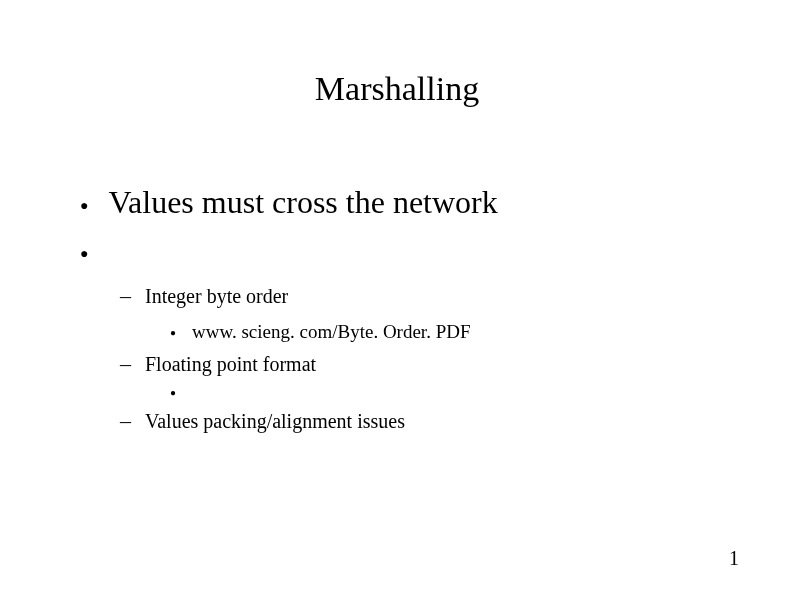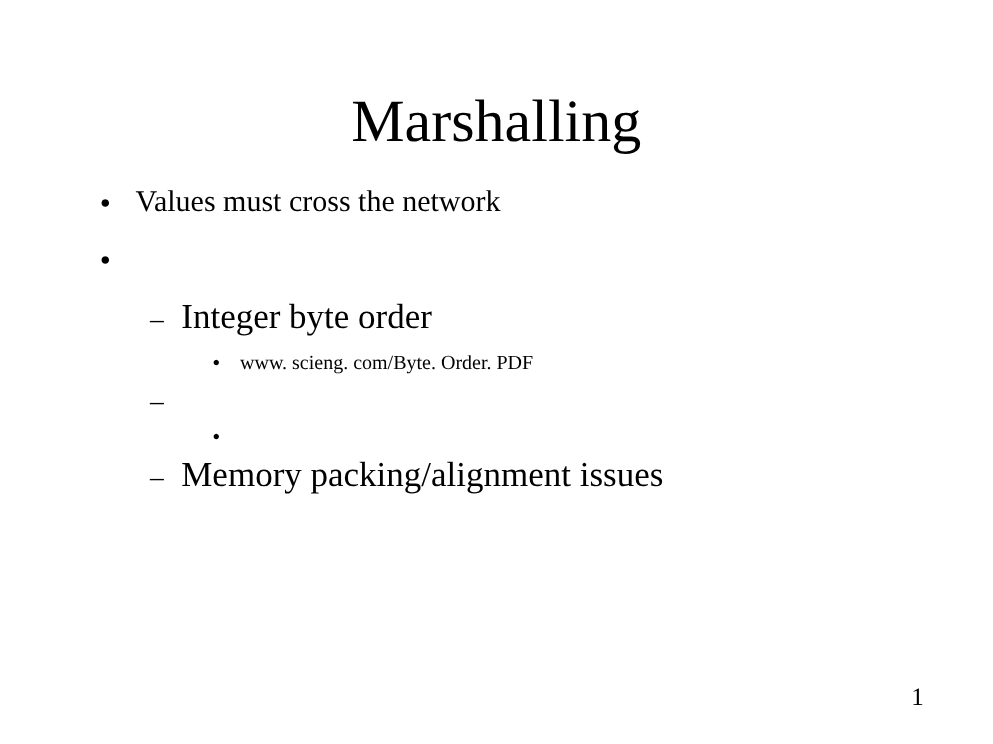--- a/index.html
+++ b/index.html
@@ -10,80 +10,81 @@
     body {
       width: 794px;
       height: 595px;
       background: white;
       font-family: "Times New Roman", Times, serif;
       color: black;
       position: relative;
       padding: 50px 60px 40px 60px;
     }
     .slide-title {
-      font-size: 48px;
+      font-size: 34px;
       text-align: center;
       font-weight: normal;
-      margin-bottom: 24px;
+      margin-bottom: 40px;
       margin-top: 20px;
     }
     .bullet-list {
       list-style: none;
       padding-left: 20px;
     }
     .bullet-item {
       display: flex;
       align-items: baseline;
       margin-bottom: 28px;
     }
     .bullet-item .bullet {
       font-size: 14px;
       margin-right: 20px;
       position: relative;
       top: -3px;
     }
     .bullet-item .text {
-      font-size: 24px;
+      font-size: 32px;
+      margin-top: 36px;
     }
     .sub-list {
       list-style: none;
       padding-left: 60px;
       margin-top: -10px;
     }
     .sub-item {
       display: flex;
       align-items: baseline;
       margin-bottom: 18px;
     }
     .sub-item .dash {
       font-size: 22px;
       margin-right: 14px;
     }
     .sub-item .text {
-      font-size: 28px;
+      font-size: 20px;
     }
     .subsub-list {
       list-style: none;
       padding-left: 110px;
       margin-top: -6px;
       margin-bottom: 18px;
     }
     .subsub-item {
       display: flex;
       align-items: baseline;
       margin-bottom: 14px;
     }
     .subsub-item .bullet {
       font-size: 10px;
       margin-right: 16px;
       position: relative;
       top: -2px;
     }
     .subsub-item .text {
-      font-size: 16px;
+      font-size: 19px;
     }
     .page-number {
       position: absolute;
       bottom: 25px;
       right: 55px;
       font-size: 20px;
     }
   </style>
 </head>
 <body>
@@ -110,29 +111,30 @@
 <ul class="subsub-list">
   <li class="subsub-item">
     <span class="bullet">●</span>
     <span class="text">www. scieng. com/Byte. Order. PDF</span>
   </li>
 </ul>
 
 <ul class="sub-list">
   <li class="sub-item">
     <span class="dash">–</span>
+    <span class="text">Floating point format</span>
   </li>
 </ul>
 
 <ul class="subsub-list">
   <li class="subsub-item">
     <span class="bullet">●</span>
   </li>
 </ul>
 
 <ul class="sub-list">
   <li class="sub-item">
     <span class="dash">–</span>
-    <span class="text">Memory packing/alignment issues</span>
+    <span class="text">Values packing/alignment issues</span>
   </li>
 </ul>
 
 <div class="page-number">1</div>
 
 </body></html>

